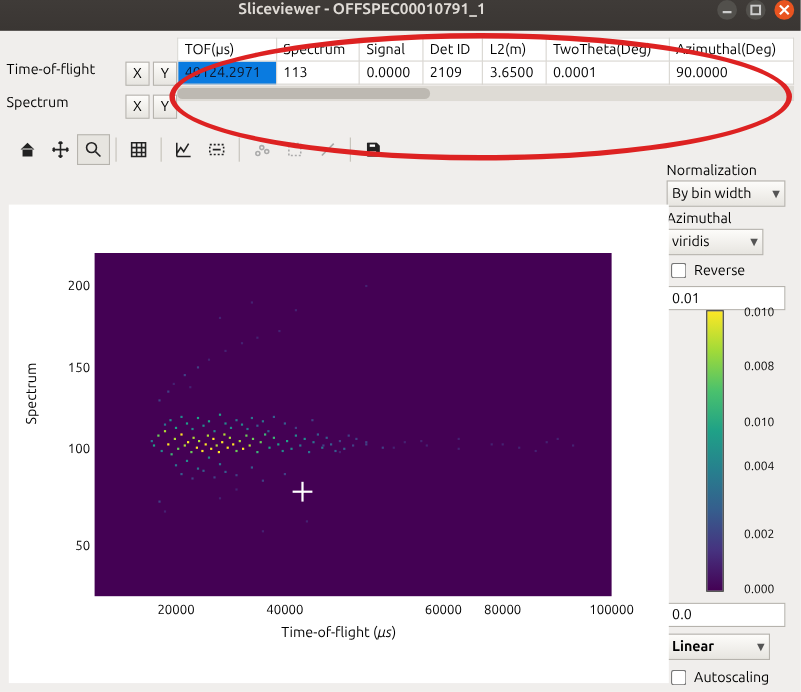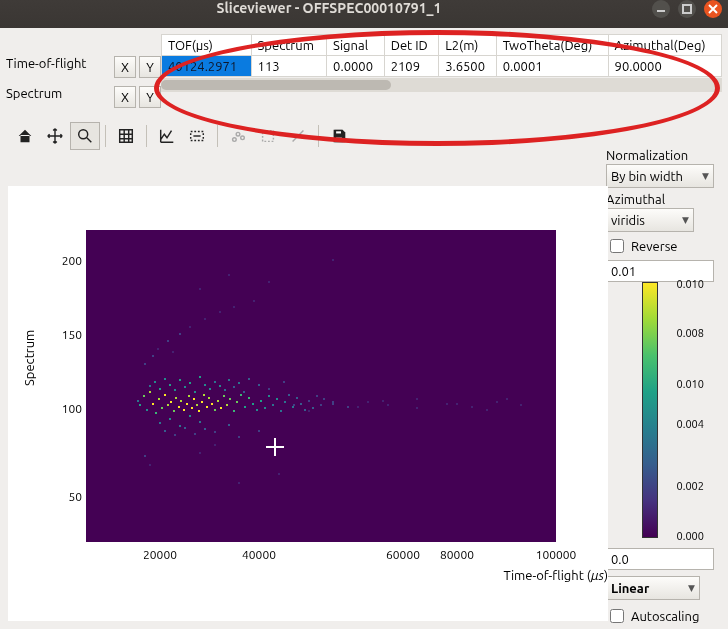--- a/index.html
+++ b/index.html
@@ -48,21 +48,21 @@
   
   .colorbar { position:absolute; right:70px; top:282px; width:16px; height:256px; background:linear-gradient(to top,#440154,#46327f,#365d8d,#277f8e,#1fa187,#4ac16d,#a0da39,#fde725); border:1px solid #333; }
   .cb-ticks { position:absolute; right:24px; top:278px; height:264px; width:44px; }
   .cb-ticks .t { position:absolute; right:0; font-size:11px; }
   
   .plotframe { position:absolute; left:8px; top:186px; width:600px; height:435px; background:#fff; }
   .plotarea { position:absolute; left:78px; top:44px; width:470px; height:312px; background:#440154; }
   .plot-y-ticks .yt { position:absolute; left:48px; font-size:12px; text-align:right; width:26px; }
   .plot-x-ticks .xt { position:absolute; top:362px; font-size:12px; text-align:center; transform:translateX(-50%); }
   .ylabel { position:absolute; left:14px; top:200px; transform:rotate(-90deg); transform-origin:left top; font-size:13px; }
-  .xlabel { position:absolute; left:0; right:0; top:382px; text-align:right; font-size:13px; font-style:normal; }
+  .xlabel { position:absolute; left:0; right:0; top:382px; text-align:center; font-size:13px; font-style:normal; }
   .xlabel .unit { font-style:italic; }
   
   .dot { position:absolute; width:2px; height:2px; border-radius:0; }
   .cross { position:absolute; width:18px; height:18px; pointer-events:none; }
   .cross:before, .cross:after { content:""; position:absolute; background:#fff; }
   .cross:before { left:8px; top:0; width:2px; height:18px; }
   .cross:after { top:8px; left:0; height:2px; width:18px; }
 </style>
 </head>
 <body>

